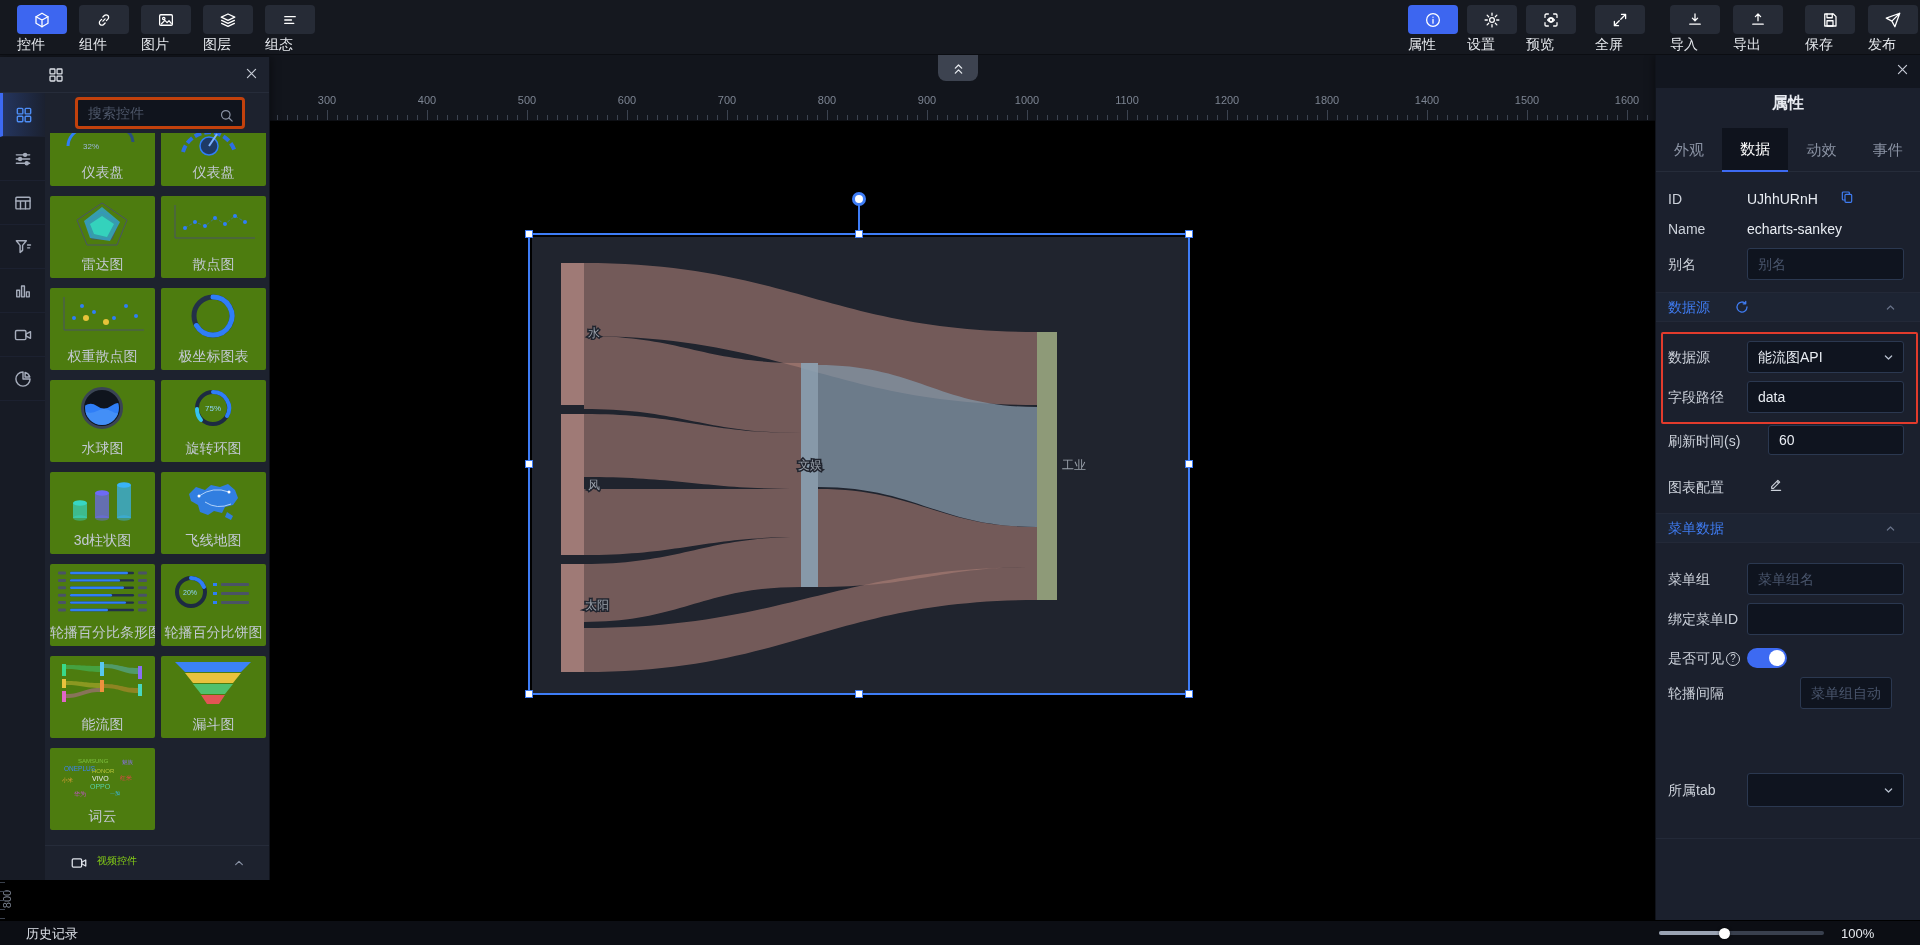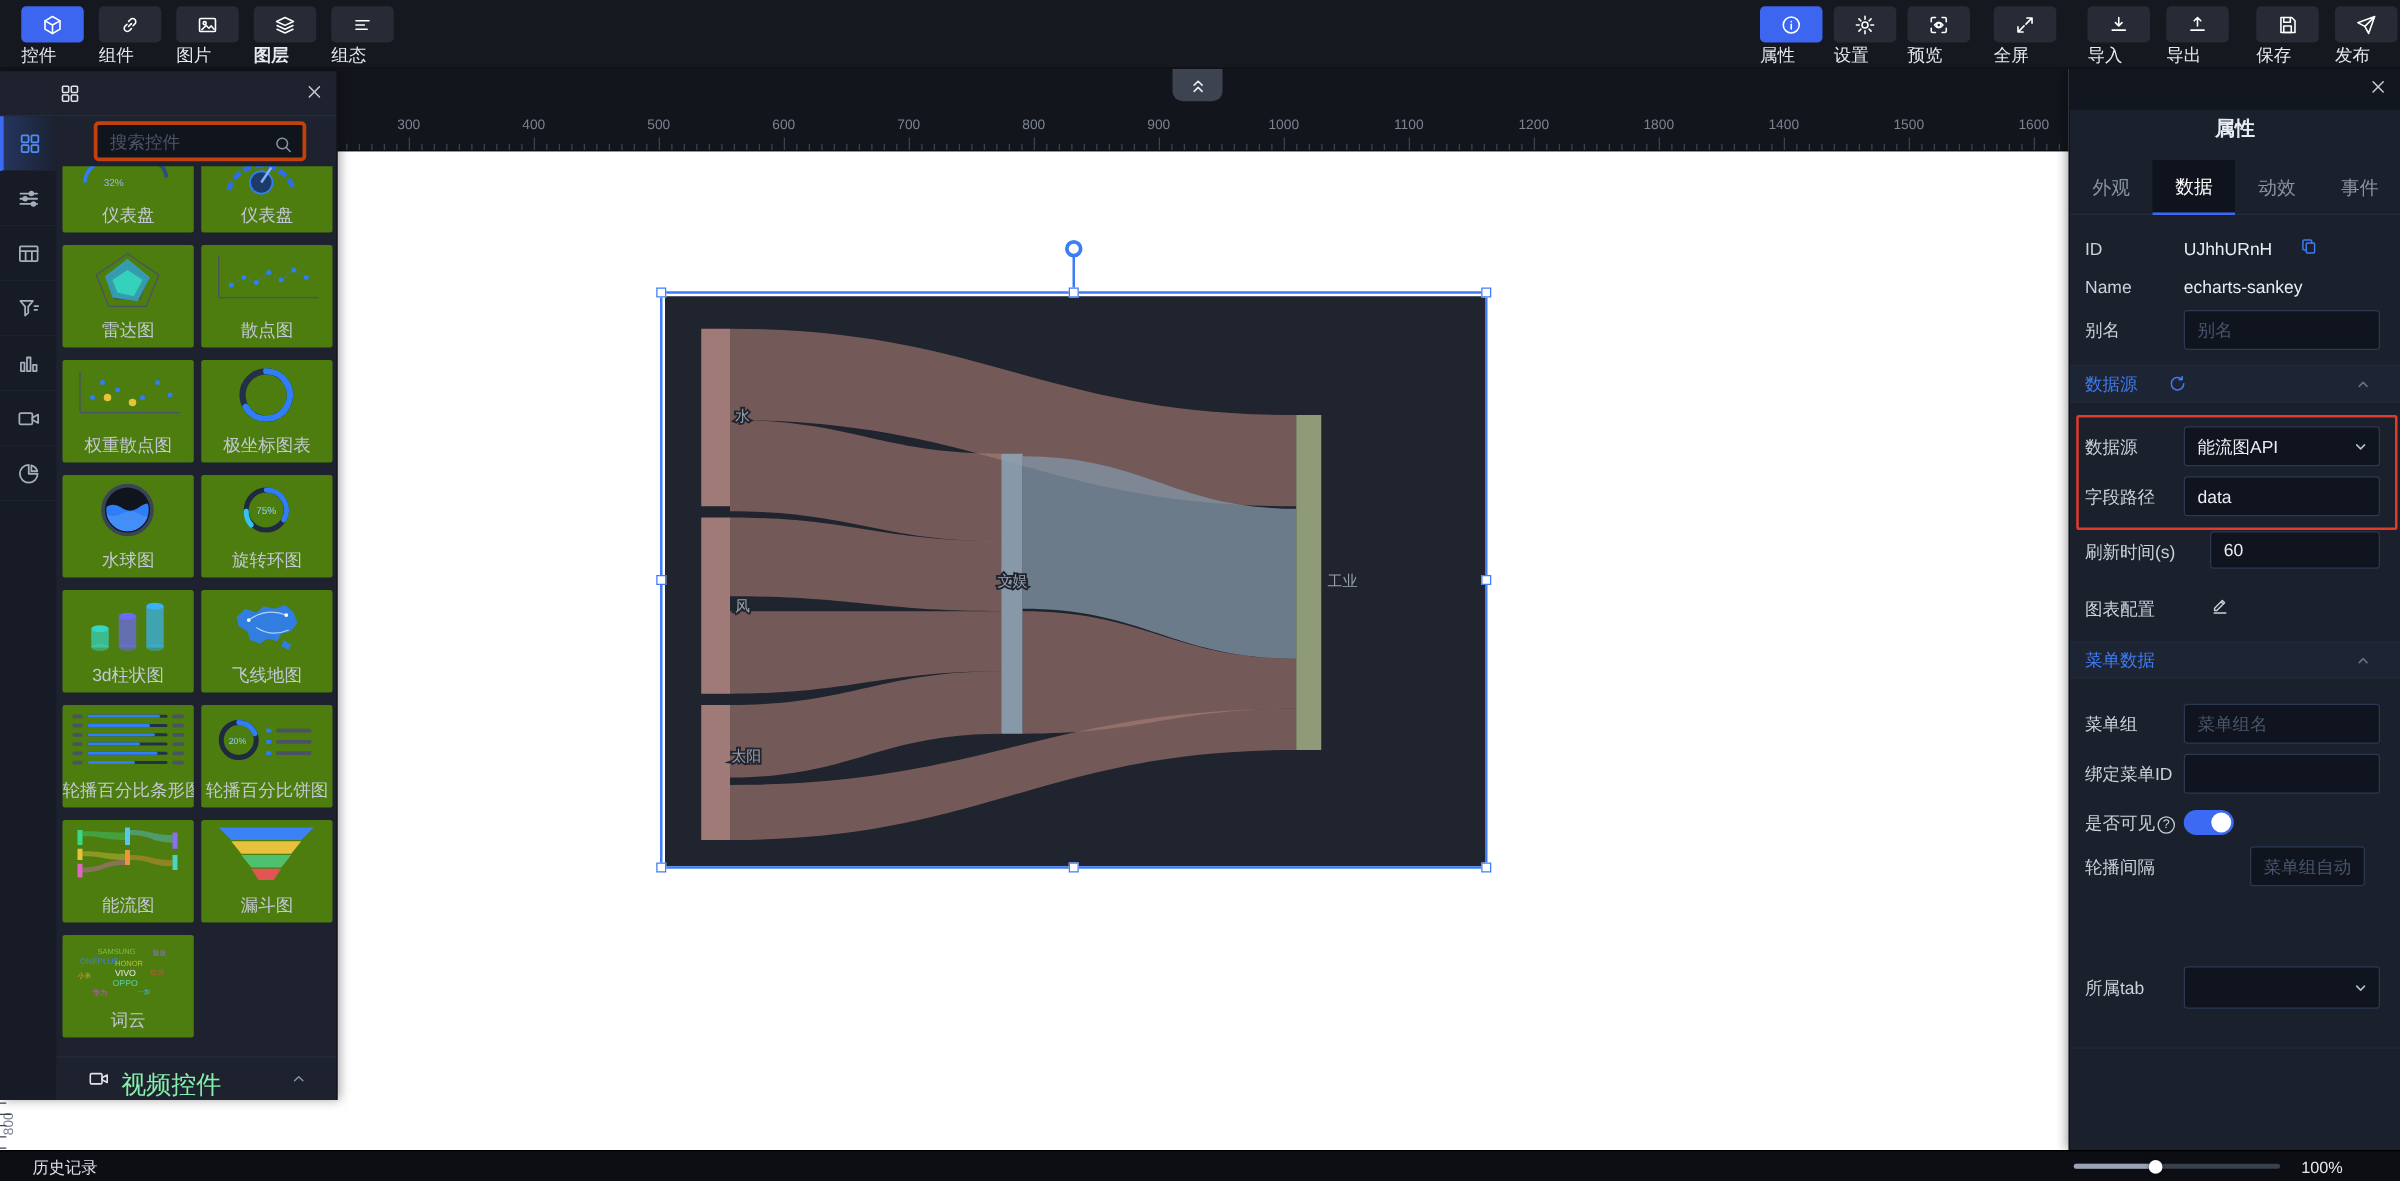--- a/index.html
+++ b/index.html
@@ -7,21 +7,21 @@
   body{position:relative;background:#272c39;font-family:"Liberation Sans","DejaVu Sans",sans-serif;color:#e6e9ee;-webkit-font-smoothing:antialiased}
 
   
   #topbar{position:absolute;left:0;top:0;width:1920px;height:55px;background:#15181f;z-index:30;border-bottom:1px solid #0b0d12}
   .tbtn{position:absolute;top:5px;text-align:left;cursor:pointer}
   .tbtn .ic{display:flex;align-items:center;justify-content:center;height:29px;border-radius:4px;background:#262b36}
   .tbtn.active .ic{background:#3d66f0}
   .tbtn .lbl{display:block;font-size:14px;color:#e6e9ee;margin-top:2px;white-space:nowrap}
 
   
-  #canvas{position:absolute;left:0;top:55px;width:1655px;height:865px;background:#ffffff;overflow:hidden}
+  #canvas{position:absolute;left:0;top:55px;width:1655px;height:865px;background:#000000;overflow:hidden}
   #ruler{position:absolute;left:0;top:0;width:1655px;height:66px;background:#12151c;border-bottom:1px solid #0c0e13}
   .tick{position:absolute;bottom:0;width:1px;background:#3c4350}
   .tick.minor{height:5px}.tick.major{height:10px}
   .rlbl{position:absolute;bottom:14px;font-size:11px;color:#7c8492;transform:translateX(-50%)}
   #collapse-tab{position:absolute;left:938px;top:0;width:40px;height:26px;background:#3d4350;border-radius:0 0 8px 8px;display:flex;align-items:center;justify-content:center;cursor:pointer}
   #vruler-label{position:absolute;left:-2px;top:838px;font-size:11px;color:#7c8492;transform:rotate(-90deg)}
   .vtick{position:absolute;left:0;height:1px;background:#3c4350}
 
   #chart{position:absolute;left:532px;top:182px;width:656px;height:456px;background:#20242e}
   #sel{position:absolute;left:528px;top:178px;width:662px;height:462px;border:2px solid #3e7df7;pointer-events:none}
@@ -42,21 +42,21 @@
   #sb-search-mask{position:absolute;left:0;top:0;width:100%;height:40px;background:#1d222e;z-index:5}
   #sb-search{position:absolute;left:30px;top:4px;width:170px;height:32px;background:#10141d;border:3px solid #c2410c;border-radius:4px;z-index:6}
   #sb-search input{width:100%;height:100%;background:transparent;border:0;outline:none;color:#cfd4dd;font-size:14px;padding:0 30px 0 10px;font-family:inherit}
   #sb-search input::placeholder{color:#4d5668}
   #sb-search .sic{position:absolute;right:7px;top:7px;color:#8a93a5}
   .card{position:absolute;width:105px;height:82px;background:#4d7c0f;border-radius:2px;cursor:pointer;z-index:1}
   .card .thumb{width:105px;height:56px;overflow:hidden}
   .card .card-label{text-align:center;font-size:14px;color:#c3c9d4;line-height:24px;white-space:nowrap;overflow:hidden}
   #sb-footer{position:absolute;left:0;right:0;top:752px;height:35px;border-top:1px solid #262c3a;z-index:6;background:#1d222e}
   #sb-footer .f-ic{position:absolute;left:25px;top:8px;color:#dfe3ea}
-  #sb-footer .f-lbl{position:absolute;left:52px;top:8px;font-size:20px;color:#86efac}
+  #sb-footer .f-lbl{position:absolute;left:52px;top:8px;font-size:10px;color:#84cc16}
   #sb-footer .f-chev{position:absolute;right:22px;top:9px;color:#8a93a5}
 
   
   #panel{position:absolute;left:1655px;top:55px;width:265px;height:865px;background:#1b202d;z-index:20;border-left:1px solid #10131b;box-shadow:-2px 0 8px rgba(0,0,0,.35)}
   #p-topstrip{position:absolute;left:0;top:0;width:100%;height:33px;background:#12161f}
   #p-close{position:absolute;right:10px;top:7px;color:#c7ccd6;cursor:pointer}
   #p-title{position:absolute;left:0;top:38px;width:100%;text-align:center;font-size:16px;font-weight:bold;color:#e8ebf1}
   #p-tabs{position:absolute;left:0;top:73px;width:100%;height:44px;border-bottom:1px solid #262c3a}
   .ptab{position:absolute;top:0;height:44px;width:66px;display:flex;align-items:center;justify-content:center;font-size:15px;color:#8a92a3;cursor:pointer}
   .ptab.active{color:#fff;background:#0f131d;border-bottom:2px solid #3d6af2}
@@ -114,21 +114,21 @@
       <div class="tbtn" style="left: 141px; width: 50px;">
         <span class="ic">
           <svg width="18" height="18" viewBox="0 0 24 24" fill="none" stroke="#fff" stroke-width="1.7" stroke-linecap="round" stroke-linejoin="round">
             <rect x="3.5" y="5" width="17" height="14" rx="1.5"></rect>
             <circle cx="9" cy="10" r="1.6"></circle>
             <path d="M6 17l4.5-4.5 3 3L16 13l3 3.5"></path>
           </svg>
         </span>
         <span class="lbl">图片</span>
       </div>
-      <div class="tbtn" style="left: 203px; width: 50px; font-weight: bold;">
+      <div class="tbtn" style="left: 203px; width: 50px;">
         <span class="ic">
           <svg width="18" height="18" viewBox="0 0 24 24" fill="none" stroke="#fff" stroke-width="1.7" stroke-linecap="round" stroke-linejoin="round">
             <path d="M12 4l9 4.2-9 4.2-9-4.2z"></path>
             <path d="M3.5 12.5l8.5 4 8.5-4M3.5 16.5l8.5 4 8.5-4"></path>
           </svg>
         </span>
         <span class="lbl">图层</span>
       </div>
       <div class="tbtn" style="left: 265px; width: 50px;">
         <span class="ic">

